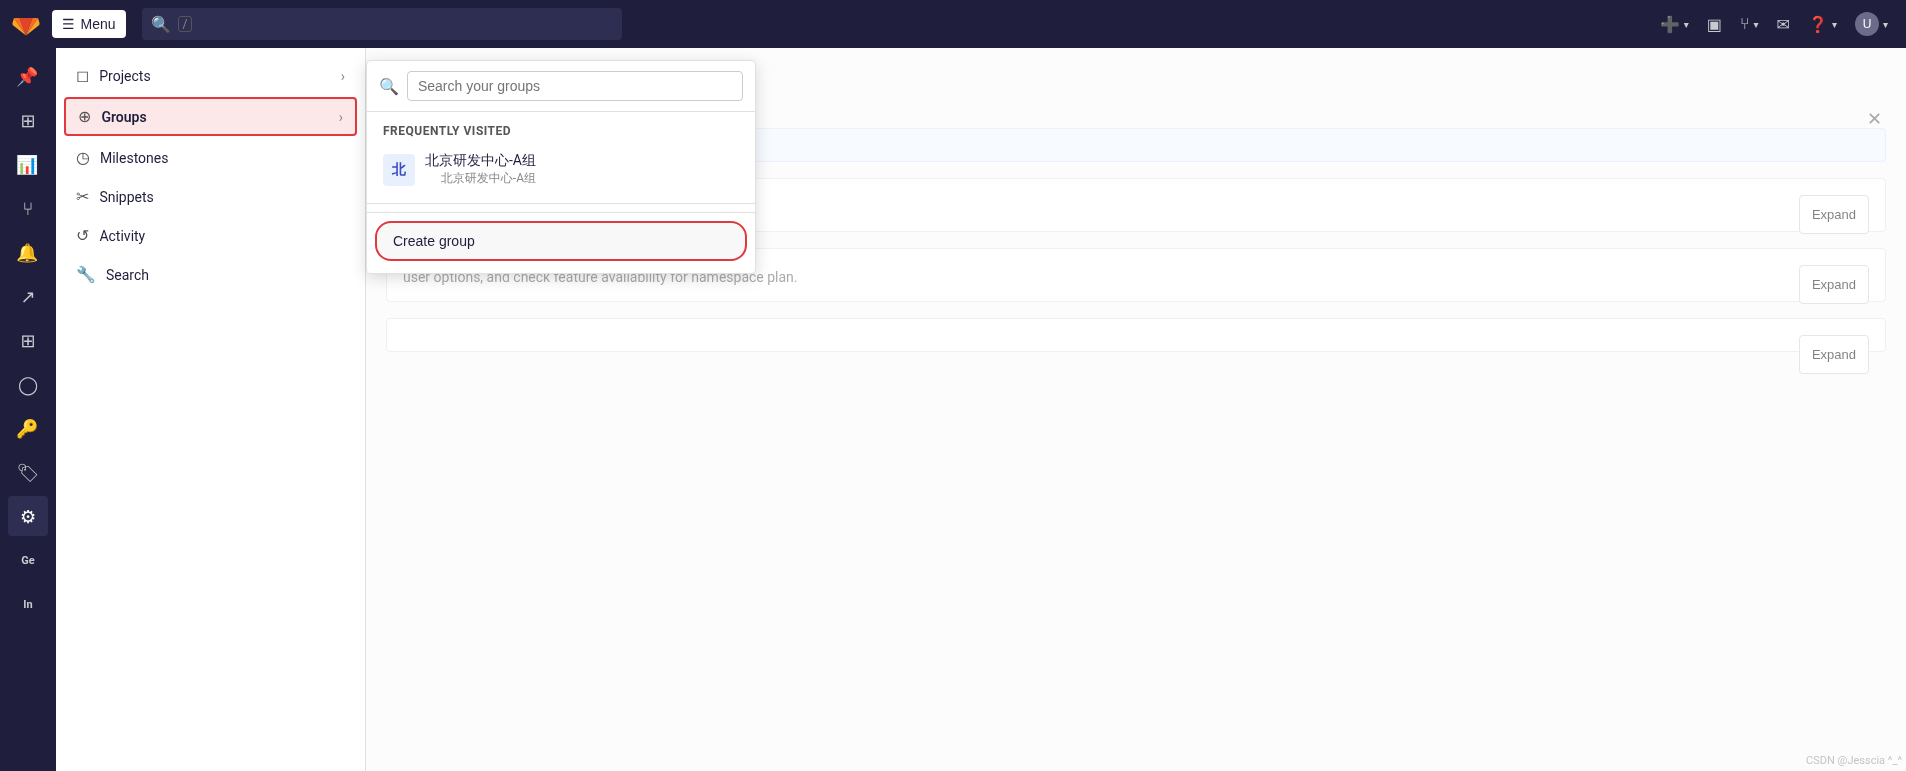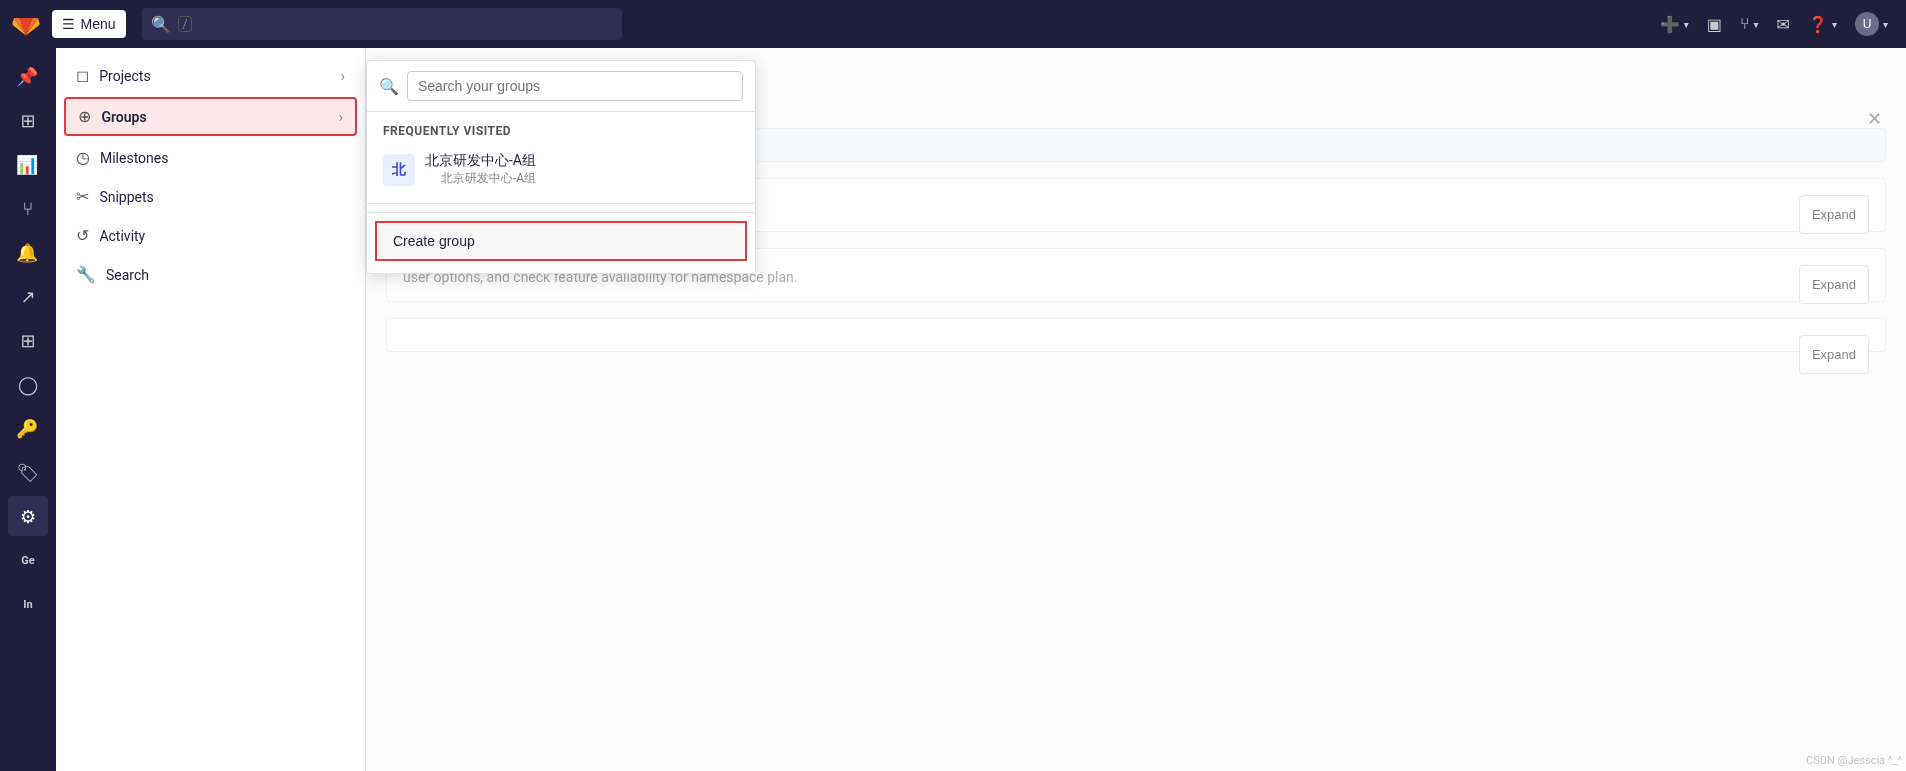--- a/index.html
+++ b/index.html
@@ -229,21 +229,21 @@
       cursor: pointer;
       text-decoration: none;
     }
     .create-group-btn {
       display: block;
       margin: 4px 8px 4px;
       padding: 10px 16px;
       font-size: 14px;
       background: #f8f8f8;
       border: 2px solid #e0393e;
-      border-radius: 0;
+      border-radius: 16px;
       cursor: pointer;
       color: #1f1f3d;
       text-align: left;
       width: calc(100% - 16px);
     }
 
     
     .page-area {
       margin-left: 310px;
       padding: 20px;

